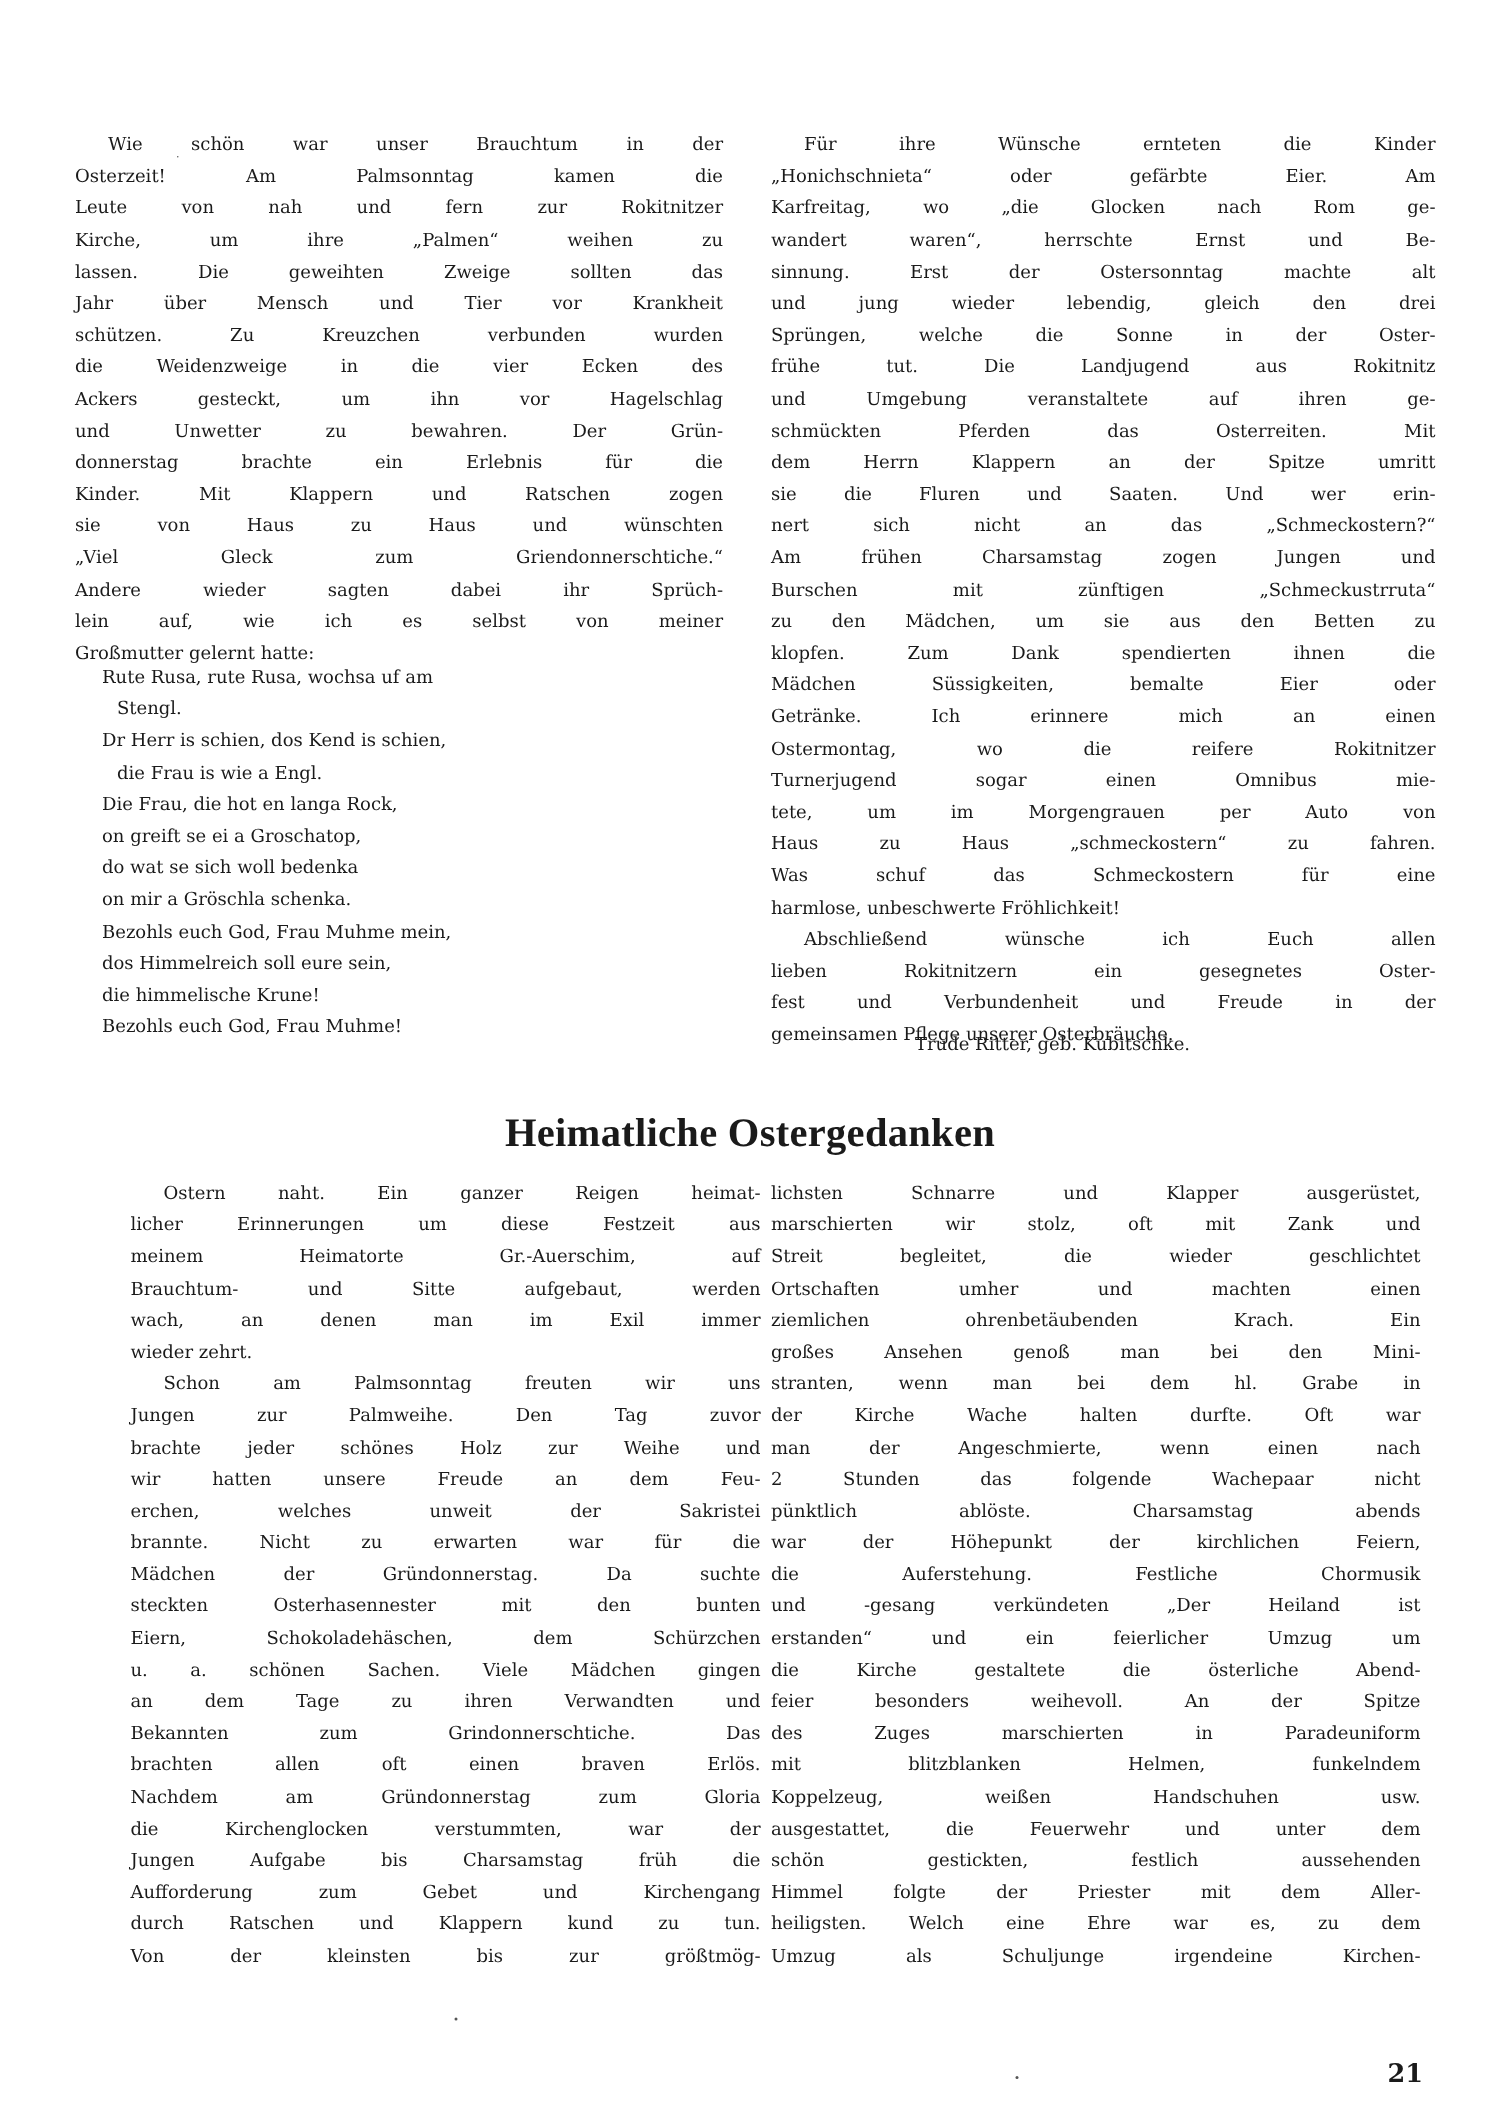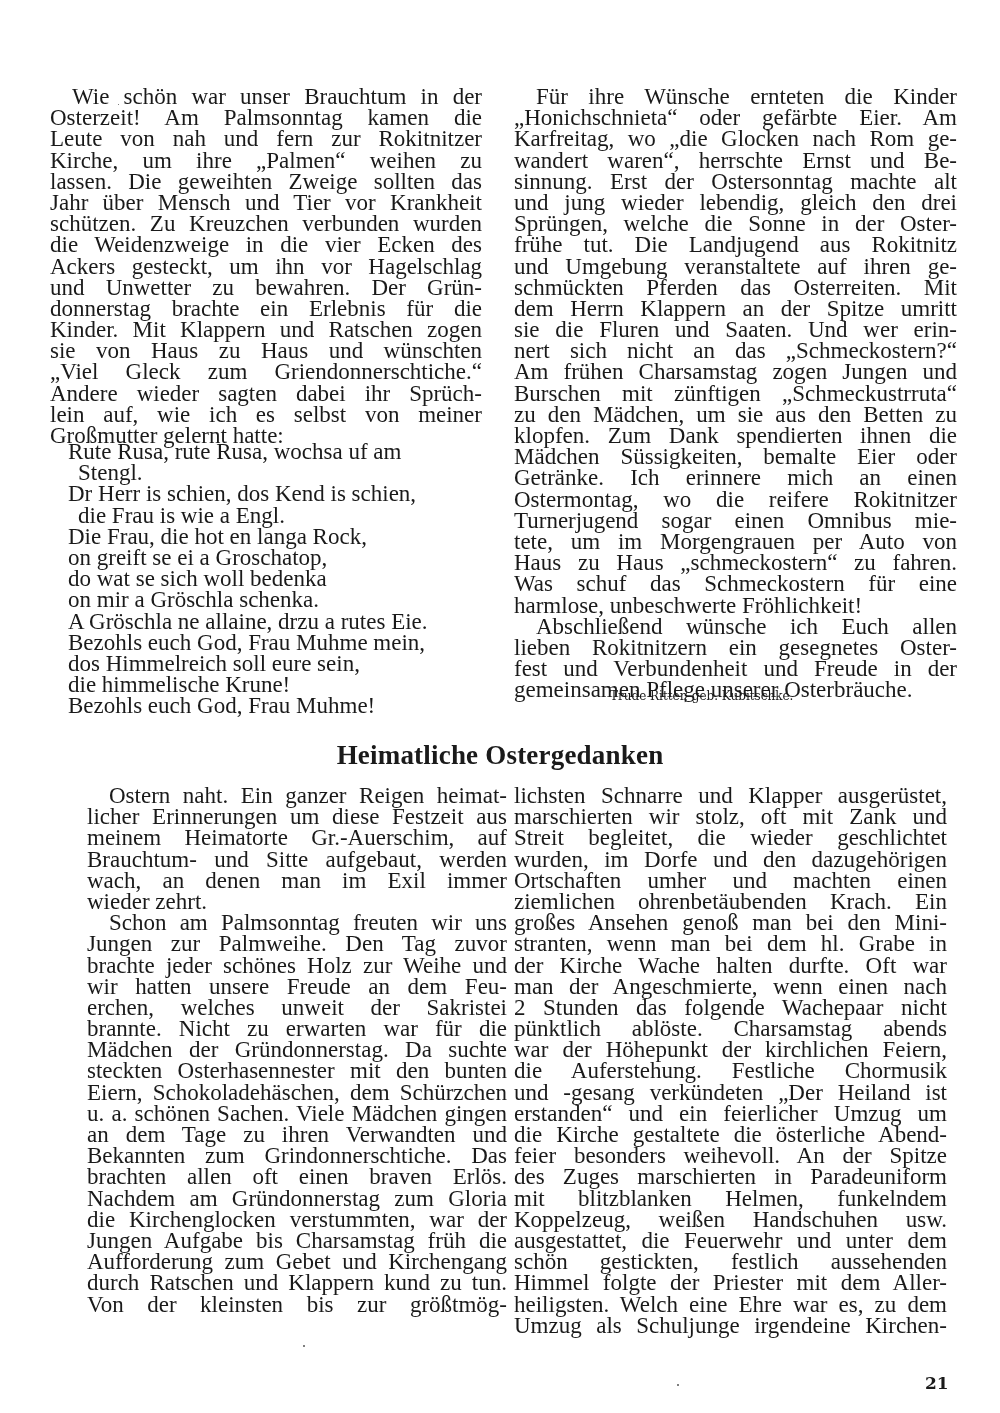--- a/index.html
+++ b/index.html
@@ -1,18 +1,18 @@
 <!DOCTYPE html>
 <html><head>
 <meta charset="utf-8">
 <style>
   html, body { margin: 0; padding: 0; background: #ffffff; }
   body { width: 1000px; height: 1413px; position: relative; overflow: hidden;
          font-family: "DejaVu Serif", "Liberation Serif", serif; color: #1a1a1a; }
-  .col { position: absolute; font-size: 23px; line-height: 21.2px; font-family: Liberation Serif, serif; }
+  .col { position: absolute; font-size: 12px; line-height: 21.2px; }
   .line { display: block; white-space: nowrap; text-align: justify; text-align-last: justify; height: 21.2px; }
   .line.last { text-align-last: left; }
   .line.indent { padding-left: 22px; }
   .verse .line { text-align: left; text-align-last: left; }
   #top-left { left: 50px; top: 86px; width: 432px; }
   #top-right { left: 514px; top: 86px; width: 443px; }
   #verse { left: 68px; top: 441px; width: 414px; }
   #signature { position: absolute; left: 610px; top: 689px; font-size: 12px; white-space: nowrap; }
   #article-title { position: absolute; left: 0; width: 1000px; top: 740px; text-align: center;
                    font-family: "Liberation Serif", "DejaVu Serif", serif; font-weight: bold;
@@ -47,21 +47,20 @@
 
 <div id="verse" class="col verse">
   <span class="line">Rute Rusa, rute Rusa, wochsa uf am</span>
   <span class="line" style="padding-left:10px">Stengl.</span>
   <span class="line">Dr Herr is schien, dos Kend is schien,</span>
   <span class="line" style="padding-left:10px">die Frau is wie a Engl.</span>
   <span class="line">Die Frau, die hot en langa Rock,</span>
   <span class="line">on greift se ei a Groschatop,</span>
   <span class="line">do wat se sich woll bedenka</span>
   <span class="line">on mir a Gröschla schenka.</span>
-  <span class="line">A Gröschla ne allaine, drzu a rutes Eie.</span>
   <span class="line">Bezohls euch God, Frau Muhme mein,</span>
   <span class="line">dos Himmelreich soll eure sein,</span>
   <span class="line">die himmelische Krune!</span>
   <span class="line">Bezohls euch God, Frau Muhme!</span>
 </div>
 
 <div id="top-right" class="col">
   <span class="line indent">Für ihre Wünsche ernteten die Kinder</span>
   <span class="line">„Honichschnieta“ oder gefärbte Eier. Am</span>
   <span class="line">Karfreitag, wo „die Glocken nach Rom ge-</span>
@@ -122,21 +121,20 @@
   <span class="line">Jungen Aufgabe bis Charsamstag früh die</span>
   <span class="line">Aufforderung zum Gebet und Kirchengang</span>
   <span class="line">durch Ratschen und Klappern kund zu tun.</span>
   <span class="line">Von der kleinsten bis zur größtmög-</span>
 </div>
 
 <div id="bottom-right" class="col">
   <span class="line">lichsten Schnarre und Klapper ausgerüstet,</span>
   <span class="line">marschierten wir stolz, oft mit Zank und</span>
   <span class="line">Streit begleitet, die wieder geschlichtet</span>
-  <span class="line">wurden, im Dorfe und den dazugehörigen</span>
   <span class="line">Ortschaften umher und machten einen</span>
   <span class="line">ziemlichen ohrenbetäubenden Krach. Ein</span>
   <span class="line">großes Ansehen genoß man bei den Mini-</span>
   <span class="line">stranten, wenn man bei dem hl. Grabe in</span>
   <span class="line">der Kirche Wache halten durfte. Oft war</span>
   <span class="line">man der Angeschmierte, wenn einen nach</span>
   <span class="line">2 Stunden das folgende Wachepaar nicht</span>
   <span class="line">pünktlich ablöste. Charsamstag abends</span>
   <span class="line">war der Höhepunkt der kirchlichen Feiern,</span>
   <span class="line">die Auferstehung. Festliche Chormusik</span>

